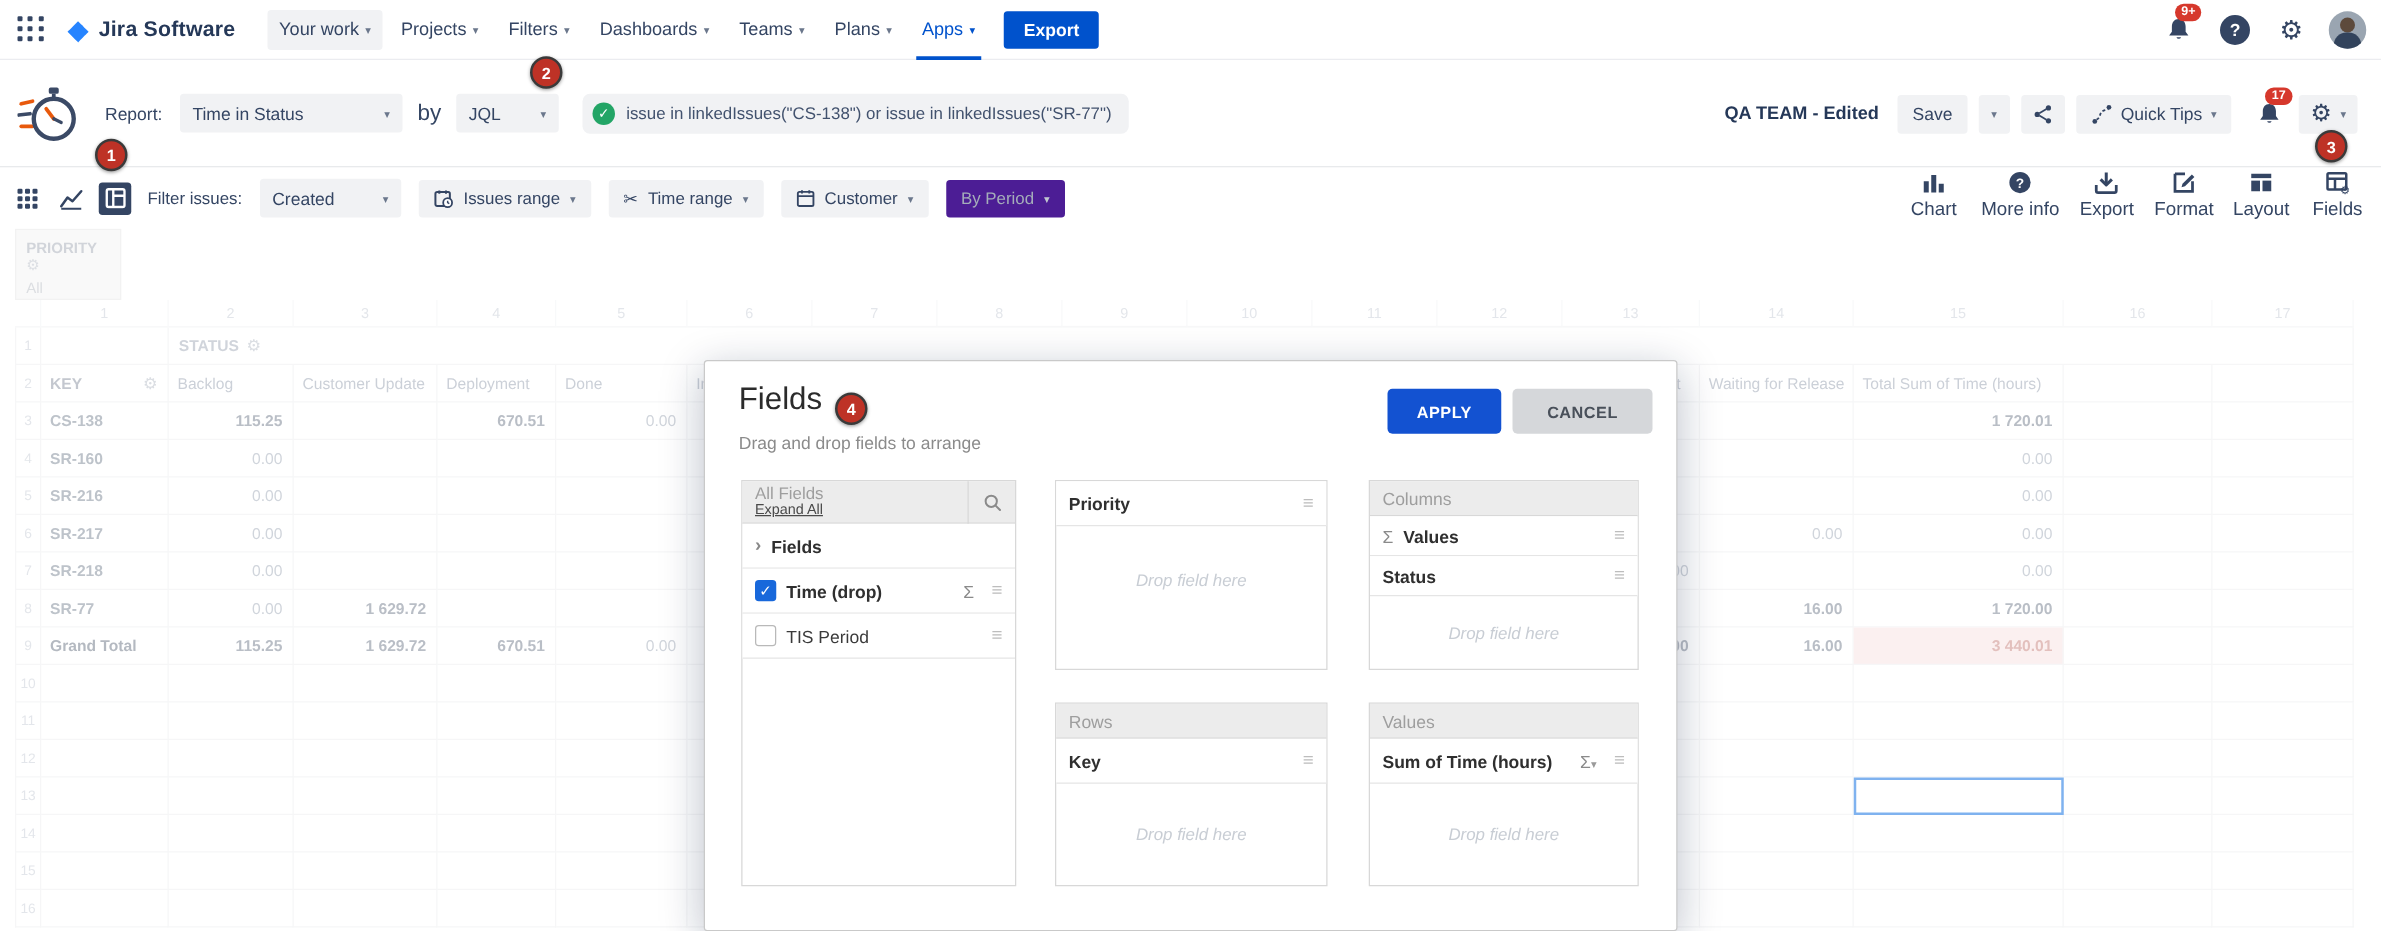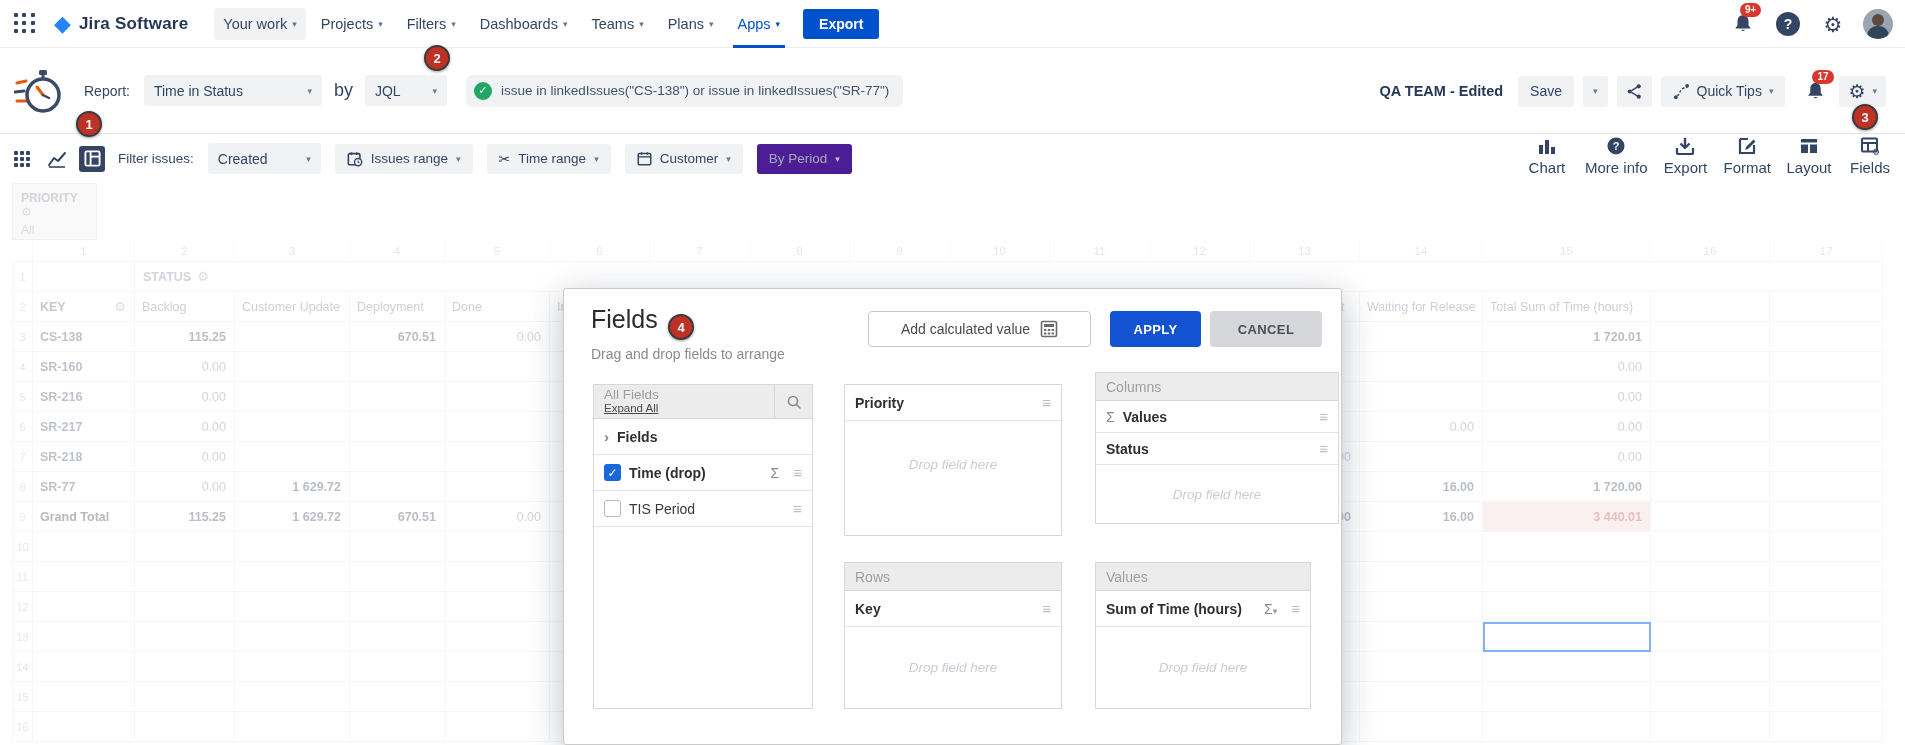--- a/index.html
+++ b/index.html
@@ -137,21 +137,21 @@
   .pitem{display:flex;align-items:center;height:36px;border-bottom:1px solid #E5E5E5;
     padding:0 10px;gap:8px;cursor:grab;background:#fff;}
   .pitem .name{font-size:14px;font-weight:700;color:#2F2F2F;white-space:nowrap;}
   .pitem .grip{margin-left:auto;color:#BDBDBD;font-size:15px;}
   .pitem .sig{color:#8A8A8A;font-size:14px;}
   .pchev{color:#888;font-size:15px;font-weight:700;}
   .cb{width:17px;height:17px;border-radius:3px;flex:none;display:flex;align-items:center;justify-content:center;}
   .cb.on{background:#1868DB;color:#fff;font-size:12px;}
   .cb.off{border:1.5px solid #B9B9B9;background:#fff;}
   #p-filters{left:280px;top:95px;width:218px;height:152px;}
-  #p-columns{left:531px;top:83px;width:244px;height:152px;}
+  #p-columns{left:531px;top:95px;width:216px;height:152px;}
   #p-rows{left:280px;top:273px;width:218px;height:147px;}
   #p-values{left:531px;top:273px;width:216px;height:147px;}
   .drop{flex:1;display:flex;align-items:center;justify-content:center;font-size:13.5px;
     font-style:italic;color:#C8CDD4;}
   .pbody{display:flex;flex-direction:column;height:calc(100% - 28px);}
   .pitem.small{height:32px;}
 
   
   .anno{position:absolute;width:26px;height:26px;border-radius:50%;background:var(--annotation-red);
     border:2px solid #3a3a3a;color:#fff;font-size:13px;font-weight:700;display:flex;align-items:center;
@@ -777,37 +777,20 @@
             </svg>
           </span>
         <span class="lbl">Fields</span>
       </div>
     </div>
   </div>
 
   <div id="modal">
     <div class="m-title">Fields</div>
     <div class="m-sub">Drag and drop fields to arrange</div>
-    <button class="m-addcalc">
-      <span>Add calculated value</span>
-      <span>
-        <svg width="18" height="18" viewBox="0 0 18 18">
-            <rect x="1.5" y="1.5" width="15" height="15" rx="1.5" fill="none" stroke="#6B6B6B" stroke-width="1.6"></rect>
-            <rect x="4" y="4" width="10" height="3" fill="#6B6B6B"></rect>
-            <g fill="#6B6B6B">
-              <rect x="4" y="9" width="2.4" height="2"></rect>
-              <rect x="7.8" y="9" width="2.4" height="2"></rect>
-              <rect x="11.6" y="9" width="2.4" height="2"></rect>
-              <rect x="4" y="12.5" width="2.4" height="2"></rect>
-              <rect x="7.8" y="12.5" width="2.4" height="2"></rect>
-              <rect x="11.6" y="12.5" width="2.4" height="2"></rect>
-            </g>
-          </svg>
-      </span>
-    </button>
     <button class="m-apply">APPLY</button>
     <button class="m-cancel">CANCEL</button>
 
     <div class="panel" id="p-allfields">
       <div class="panel-head">
         <div class="af-left">
           <div class="af-title">All Fields</div>
           <div class="af-expand">Expand All</div>
         </div>
         <div class="af-search">

